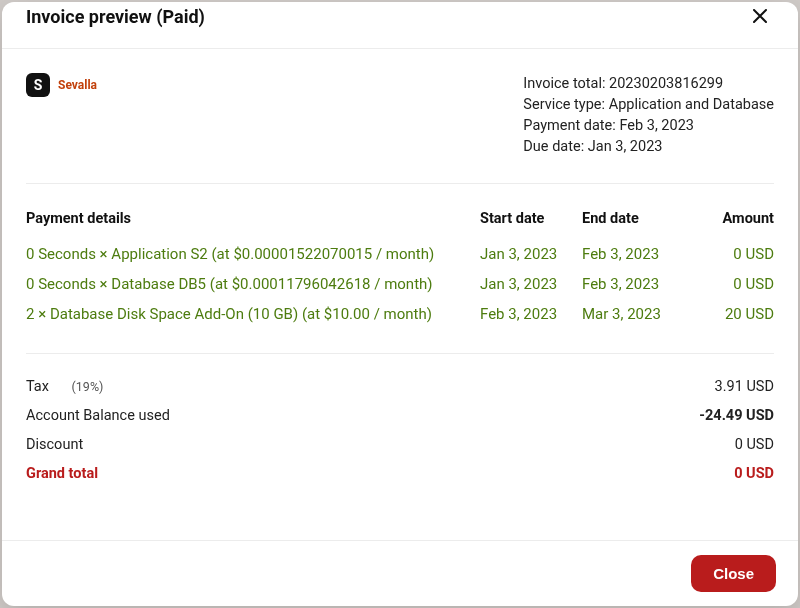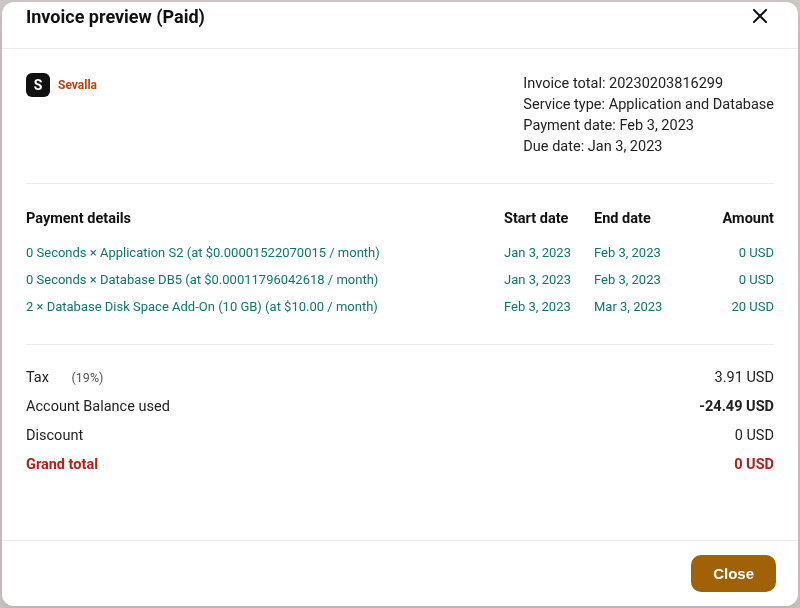--- a/index.html
+++ b/index.html
@@ -79,31 +79,31 @@
       color: #222;
       line-height: 1.45;
       text-align: left;
     }
     .details {
       padding-top: 26px;
     }
     .grid {
       display: grid;
       grid-template-columns: 1fr 90px 90px 90px;
-      column-gap: 0;
+      column-gap: 12px;
     }
     .hdr {
       font-size: 14.5px;
       font-weight: 700;
       color: #111;
       padding-bottom: 12px;
     }
     .cell {
-      font-size: 13px;
-      color: #0f766e;
+      font-size: 15px;
+      color: #4d7c0f;
       padding: 6px 0;
     }
     .right { text-align: right; }
     .divider {
       border: none;
       border-top: 1px solid #ececec;
       margin: 24px 0 18px 0;
     }
     .totals .row {
       display: flex;
@@ -115,21 +115,21 @@
     }
     .totals .row .tax-pct { font-size: 12.5px; color: #555; margin-left: 19px; }
     .totals .row.bold { font-weight: 700; color: #b91c1c; }
     .modal-footer {
       border-top: 1px solid #ececec;
       padding: 14px 22px;
       display: flex;
       justify-content: flex-end;
     }
     .close-btn {
-      background: #a16207;
+      background: #b91c1c;
       color: #fff;
       border: none;
       font-size: 15px;
       font-weight: 600;
       padding: 10px 22px;
       border-radius: 10px;
       cursor: pointer;
     }
   </style>
 </head>

